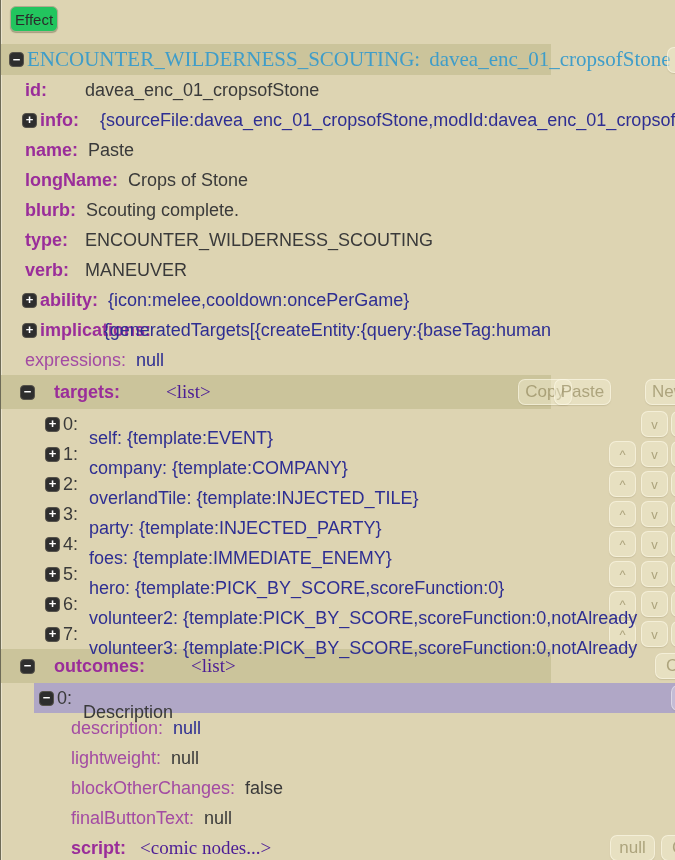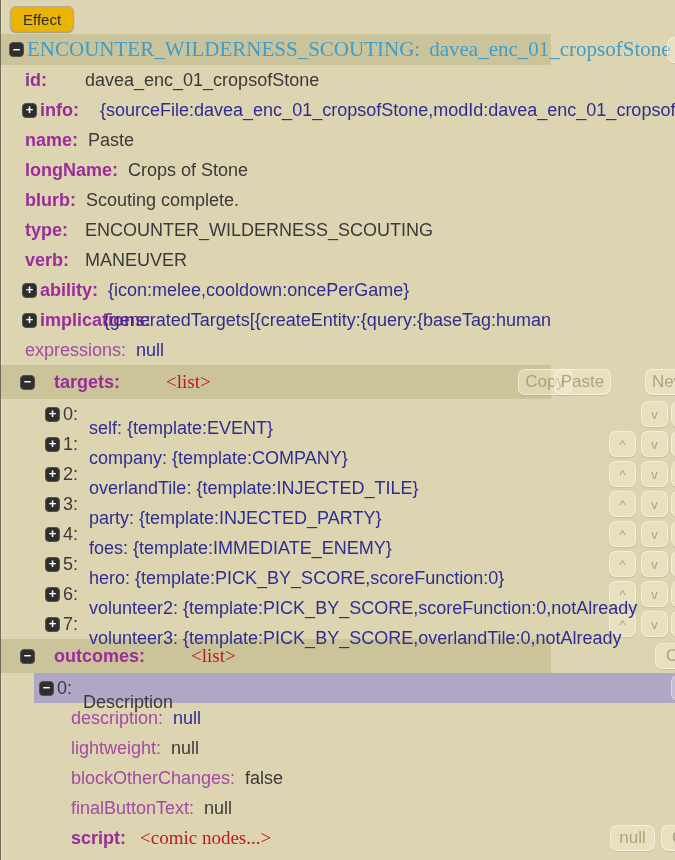--- a/index.html
+++ b/index.html
@@ -15,24 +15,24 @@
     overflow:hidden;
     background:#ddd4b2;
     border-left:1px solid #6e6b57;
     box-shadow:inset 1px 0 0 rgba(255,255,255,0.35);
     box-sizing:border-box;
     padding-top:6px;
   }
   
   .effect-btn{
     margin-left:9px;
-    margin-bottom:2px;
+    margin-bottom:12px;
     height:26px;
-    padding:0 12px;
-    background:#eab308;
+    padding:0 4px;
+    background:#22c55e;
     border:1px solid #b3ab8e;
     border-radius:6px;
     box-shadow:0 1px 1px rgba(60,55,30,0.35);
     font-family:"Liberation Sans", sans-serif;
     font-size:15px;
     color:#2b2b2b;
     cursor:pointer;
   }
   
   .row{
@@ -79,21 +79,21 @@
   }
   .icon-minus::after{content:"\2212";margin-top:-1px;}
   .icon-plus::after{content:"+";margin-top:-1px;}
   
   .key{color:#9a2d9a;font-weight:bold;display:inline-block;min-width:50px;}
   .key::after{content:":";}
   .key-reg{font-weight:normal;color:#a34ba3;}
   .gap{display:inline-block;width:10px;flex:0 0 auto;}
   .v-dark{color:#3a3a3a;}
   .v-navy{color:#2e2e92;}
-  .v-teal{color:#b91c1c;font-family:"Liberation Serif", serif;}
+  .v-teal{color:#4c1d95;font-family:"Liberation Serif", serif;}
   .idx{color:#3a3a3a;display:inline-block;min-width:17px;margin-right:9px;}
   .idx::after{content:":";}
   .item-text{position:relative;z-index:2;margin-top:28px;}
   
   .hdr-key{color:#3f9dc9;font-family:"Liberation Serif", serif;font-size:21px;}
   .hdr-key::after{content:":";}
   .hdr-val{color:#3f9dc9;font-family:"Liberation Serif", serif;font-size:21px;margin-left:9px;}
   .list-tag{font-size:19px;margin-left:4px;}
   
   .ghost{
@@ -277,21 +277,21 @@
     <span class="idx">6</span>
     <span class="v-navy item-text">volunteer2: {template:PICK_BY_SCORE,scoreFunction:0,notAlready</span>
     <div class="ghost ghost-sm" style="left:608px;">^</div>
     <div class="ghost ghost-sm" style="left:640px;">v</div>
     <div class="ghost" style="left:670px;width:30px;"></div>
   </div>
 
   <div class="row pl-item">
     <span class="node-icon icon-plus"></span>
     <span class="idx">7</span>
-    <span class="v-navy item-text">volunteer3: {template:PICK_BY_SCORE,overlandTile:0,notAlready</span>
+    <span class="v-navy item-text">volunteer3: {template:PICK_BY_SCORE,scoreFunction:0,notAlready</span>
     <div class="ghost ghost-sm" style="left:608px;">^</div>
     <div class="ghost ghost-sm" style="left:640px;">v</div>
     <div class="ghost" style="left:670px;width:30px;"></div>
   </div>
 
   
   <div class="row band band-big pl-band">
     <span class="node-icon icon-minus"></span>
     <span class="key">outcomes</span>
       <span class="gap"></span>

